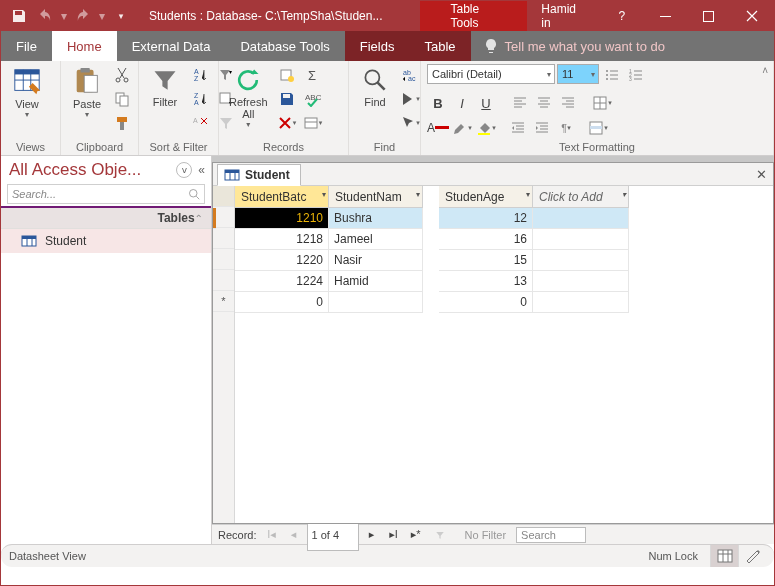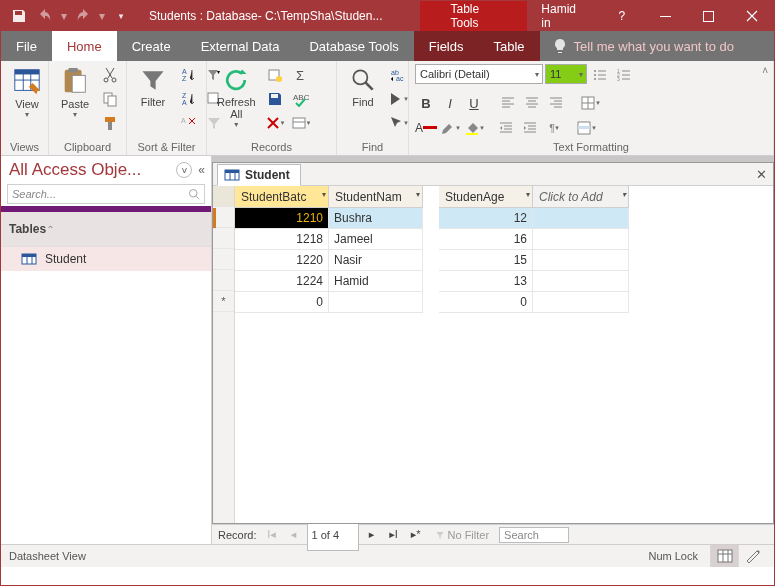--- a/index.html
+++ b/index.html
@@ -27,32 +27,32 @@
   .ribbon { height: 95px; background: #f3f2f1; border-bottom: 1px solid #d0cece; display: flex; position: relative; }
   .group { border-right: 1px solid #e1dfdd; padding: 3px 6px 1px 6px; display: flex; flex-direction: column; }
   .group-body { flex: 1; display: flex; align-items: flex-start; gap: 4px; }
   .group-label { text-align: center; font-size: 11px; color: #666; padding: 1px 0; position: relative; }
   .bigbtn { display:flex; flex-direction:column; align-items:center; justify-content:flex-start; padding: 2px 4px; min-width: 40px; }
   .bigbtn .lbl { font-size: 11px; color: #444; margin-top: 2px; text-align:center; line-height:1.1; }
   .col { display:flex; flex-direction:column; gap:2px; }
   .smbtn { width: 22px; height: 22px; display:flex; align-items:center; justify-content:center; }
   .fontsel { display:flex; gap:2px; margin-bottom:3px; }
   .fontname { width: 128px; height:20px; border:1px solid #ababab; background:#fff; font-size:11px; padding: 0 14px 0 4px; display:flex; align-items:center; position:relative; }
-  .fontsize { width: 42px; height:20px; border:1px solid #ababab; background:#84cc16; font-size:11px; padding:0 12px 0 4px; display:flex; align-items:center; position:relative; }
+  .fontsize { width: 42px; height:20px; border:1px solid #ababab; background:#7dd3fc; font-size:11px; padding:0 12px 0 4px; display:flex; align-items:center; position:relative; }
   .fontname::after, .fontsize::after { content:"▾"; position:absolute; right:3px; font-size:8px; color:#666; }
   .collapse-caret { position:absolute; right:6px; top:4px; font-size:10px; color:#777; }
 
   
   .appbody { display:flex; height: calc(586px - 30px - 30px - 95px - 23px - 20px); }
   .navpane { width: 211px; border-right: 1px solid #d0cece; background:#fff; display:flex; flex-direction:column; }
   .nav-hdr { display:flex; align-items:center; padding: 4px 6px 2px 8px; color:#a4373a; font-size:17px; }
   .nav-hdr .dd { margin-left:auto; width:16px; height:16px; border:1px solid #bcbcbc; border-radius:50%; display:flex; align-items:center; justify-content:center; font-size:9px; color:#666; }
   .nav-hdr .collapsebtn { margin-left:6px; font-size:12px; color:#666; }
   .searchbox { margin: 2px 6px; height:20px; border:1px solid #cfcfcf; display:flex; align-items:center; padding:0 4px; color:#888; font-style:italic; font-size:11px; justify-content:space-between; }
-  .nav-group-hdr { background:#e9e2e2; color:#444; font-size:12px; padding:10px 8px; border-top:6px solid #701a75; border-bottom:1px solid #e1dfdd; display:flex; justify-content:flex-start; align-items:center; font-weight:600;}
+  .nav-group-hdr { background:#e9e2e2; color:#444; font-size:12px; padding:3px 8px; border-top:2px solid #701a75; border-bottom:1px solid #e1dfdd; display:flex; justify-content:flex-end; align-items:center; font-weight:600;}
   .nav-item { display:flex; align-items:center; gap:8px; padding:4px 6px 4px 20px; background:#f7e6e6; font-size:12px; color:#333; }
   
   
   .docarea { flex:1; background:#c7c7c7; display:flex; flex-direction:column; position:relative; }
   .docgap { height: 6px; }
   .doc { background:#fff; flex:1; border:1px solid #9a9a9a; margin:0 0 0 0; position:relative; display:flex; flex-direction:column; }
   .doc-tabbar { height:23px; background:#f3f2f1; border-bottom:1px solid #cfcfcf; display:flex; align-items:flex-end; padding-left:4px; position:relative; }
   .doc-tab { height:22px; border:1px solid #bdbdbd; border-bottom:1px solid #fff; background:#fff; display:flex; align-items:center; gap:5px; padding:0 10px 0 6px; font-size:12px; position:relative; top:1px; }
   .doc-close { position:absolute; right:6px; top:4px; color:#555; font-size:13px; }
   
@@ -72,25 +72,25 @@
   .selrow .cell { background:#cfe8f6; }
   .selcell { background:#000 !important; color:#eab308; }
   .editbar { width:3px; background:#d47b1f; position:absolute; left:0; top:22px; height:21px; }
 
   
   .recnav { height:20px; background:#f3f2f1; border-top:1px solid #cfcfcf; display:flex; align-items:center; gap:4px; padding:0 6px; font-size:11px; color:#444; }
   .recnav .lab { margin-right:2px; }
   .recnav .nbtn { width:18px; height:16px; display:flex; align-items:center; justify-content:center; color:#444; }
   .recnav .nbtn.dim { color:#bbb; }
   .recnav .recpos { width:52px; height:32px; border:1px solid #bcbcbc; background:#fff; display:flex; align-items:center; padding:0 4px; }
-  .recnav .filter { color:#999; display:flex; align-items:center; gap:3px; margin-left:6px; }
+  .recnav .filter { color:#999; display:flex; align-items:center; gap:20px; margin-left:6px; }
   .recnav .searchfld { width:70px; height:16px; border:1px solid #bcbcbc; background:#fff; display:flex; align-items:center; padding:0 4px; color:#888; margin-left:6px; }
 
   
-  .statusbar { height:23px; background:#f3f2f1; border-top:1px solid #d0cece; display:flex; align-items:center; padding:0 8px; font-size:11px; color:#555; }
+  .statusbar { height:23px; background:#f3f2f1; border-top:1px solid #d0cece; display:flex; align-items:center; padding:0 8px; font-size:11px; color:#555;border-radius:11px; }
   .statusbar .spacer { flex:1; }
   .viewbtns { display:flex; gap:0; }
   .viewbtn { width:28px; height:22px; display:flex; align-items:center; justify-content:center; border-left:1px solid #d9d9d9; }
   .viewbtn.active { background:#d9d1d1; }
 
   .ico { width:16px; height:16px; }
 </style>
 </head>
 <body>
 
@@ -134,36 +134,35 @@
         <svg width="12" height="12" viewBox="0 0 12 12">
           <path stroke="#fff" stroke-width="1.2" d="M1 1l10 10M11 1L1 11"></path>
         </svg>
       </div>
   </div>
 </div>
 
 <div class="tabstrip">
   <div class="tab">File</div>
   <div class="tab active">Home</div>
-  <div class="tab">Create</div>
   <div class="tab">External Data</div>
   <div class="tab">Database Tools</div>
   <div class="tab" style="background:#7c2326">Fields</div>
   <div class="tab" style="background:#7c2326">Table</div>
   <div class="tellme">
     <svg class="ico" viewBox="0 0 16 16">
         <path fill="#fff" opacity="0.8" d="M8 1a5 5 0 0 0-3 9v2h6v-2a5 5 0 0 0-3-9zM6 14h4v1H6z"></path>
       </svg>
     <span>Tell me what you want to do</span>
   </div>
 </div>
 
 <div class="ribbon">
   <span class="collapse-caret">˄</span>
-  <div class="group" style="width:48px">
+  <div class="group" style="width:60px">
     <div class="group-body">
       <div class="bigbtn">
         <svg width="30" height="30" viewBox="0 0 32 32">
             <rect x="3" y="4" width="26" height="22" fill="#fff" stroke="#2b579a"></rect>
             <rect x="3" y="4" width="26" height="5" fill="#2b579a"></rect>
             <line x1="12" y1="4" x2="12" y2="26" stroke="#2b579a"></line>
             <line x1="20" y1="4" x2="20" y2="26" stroke="#2b579a"></line>
             <line x1="3" y1="15" x2="29" y2="15" stroke="#2b579a"></line>
             <path fill="#d47b1f" d="M22 18l8 8-3 1-1 3-8-8z"></path>
           </svg>

